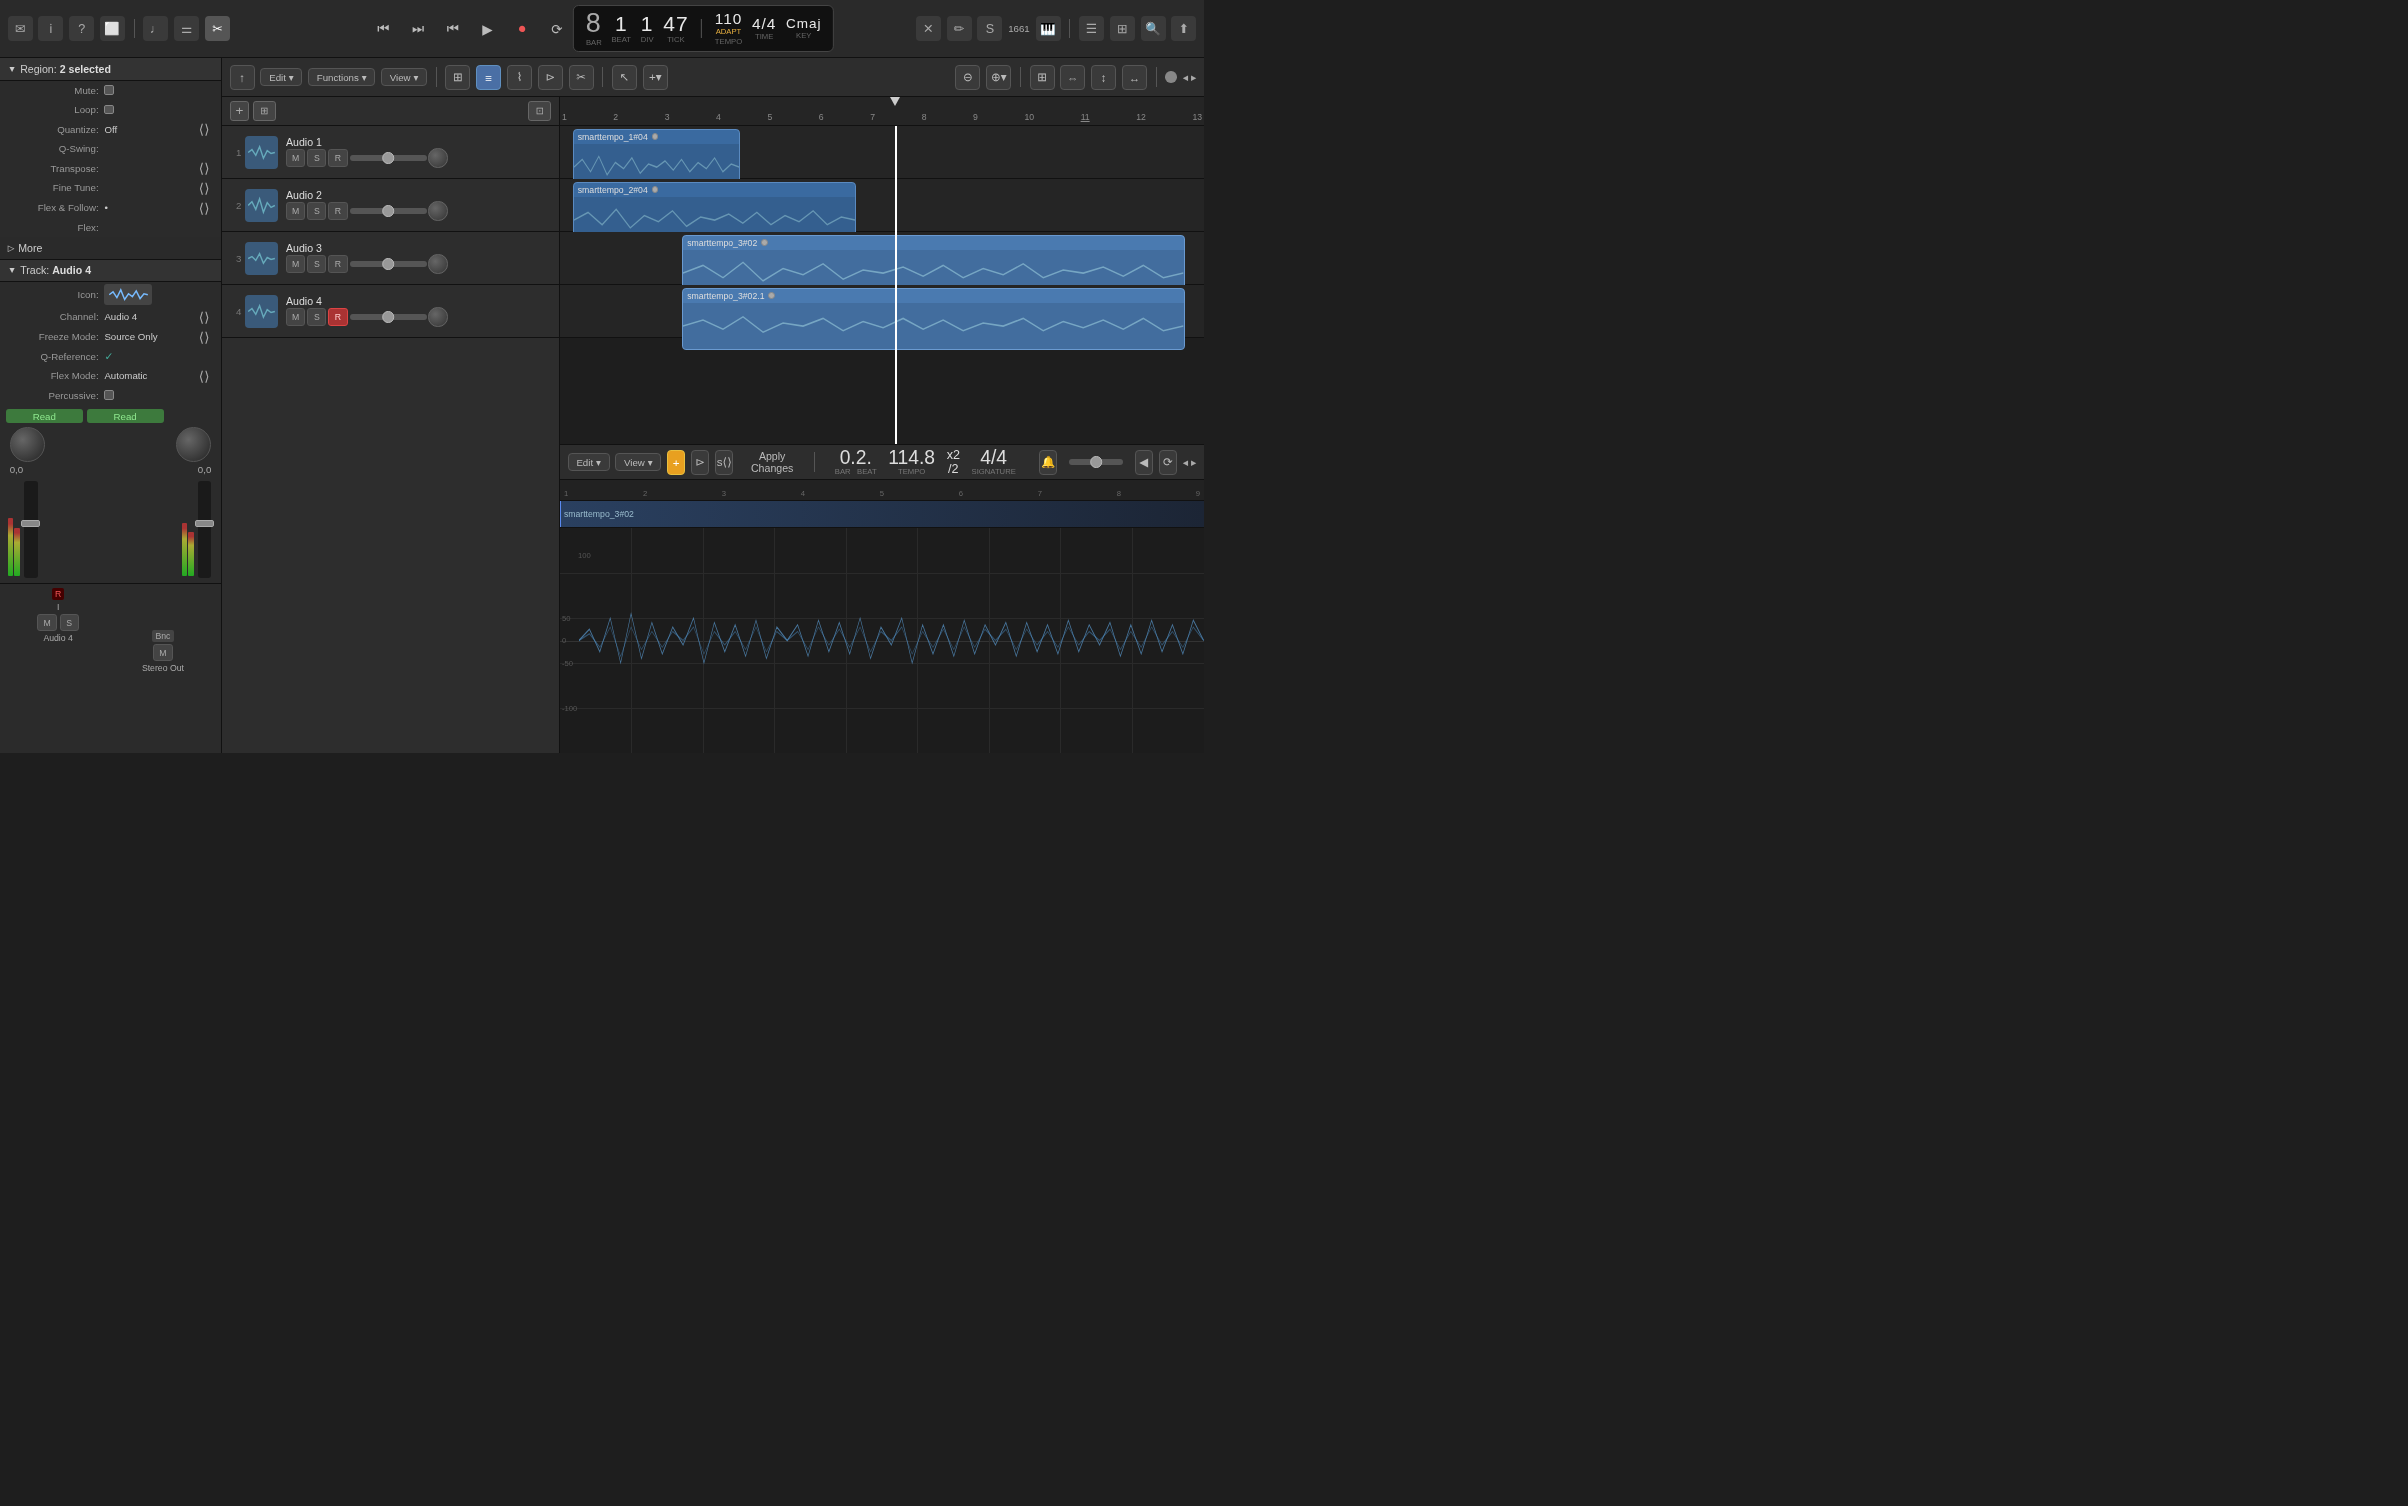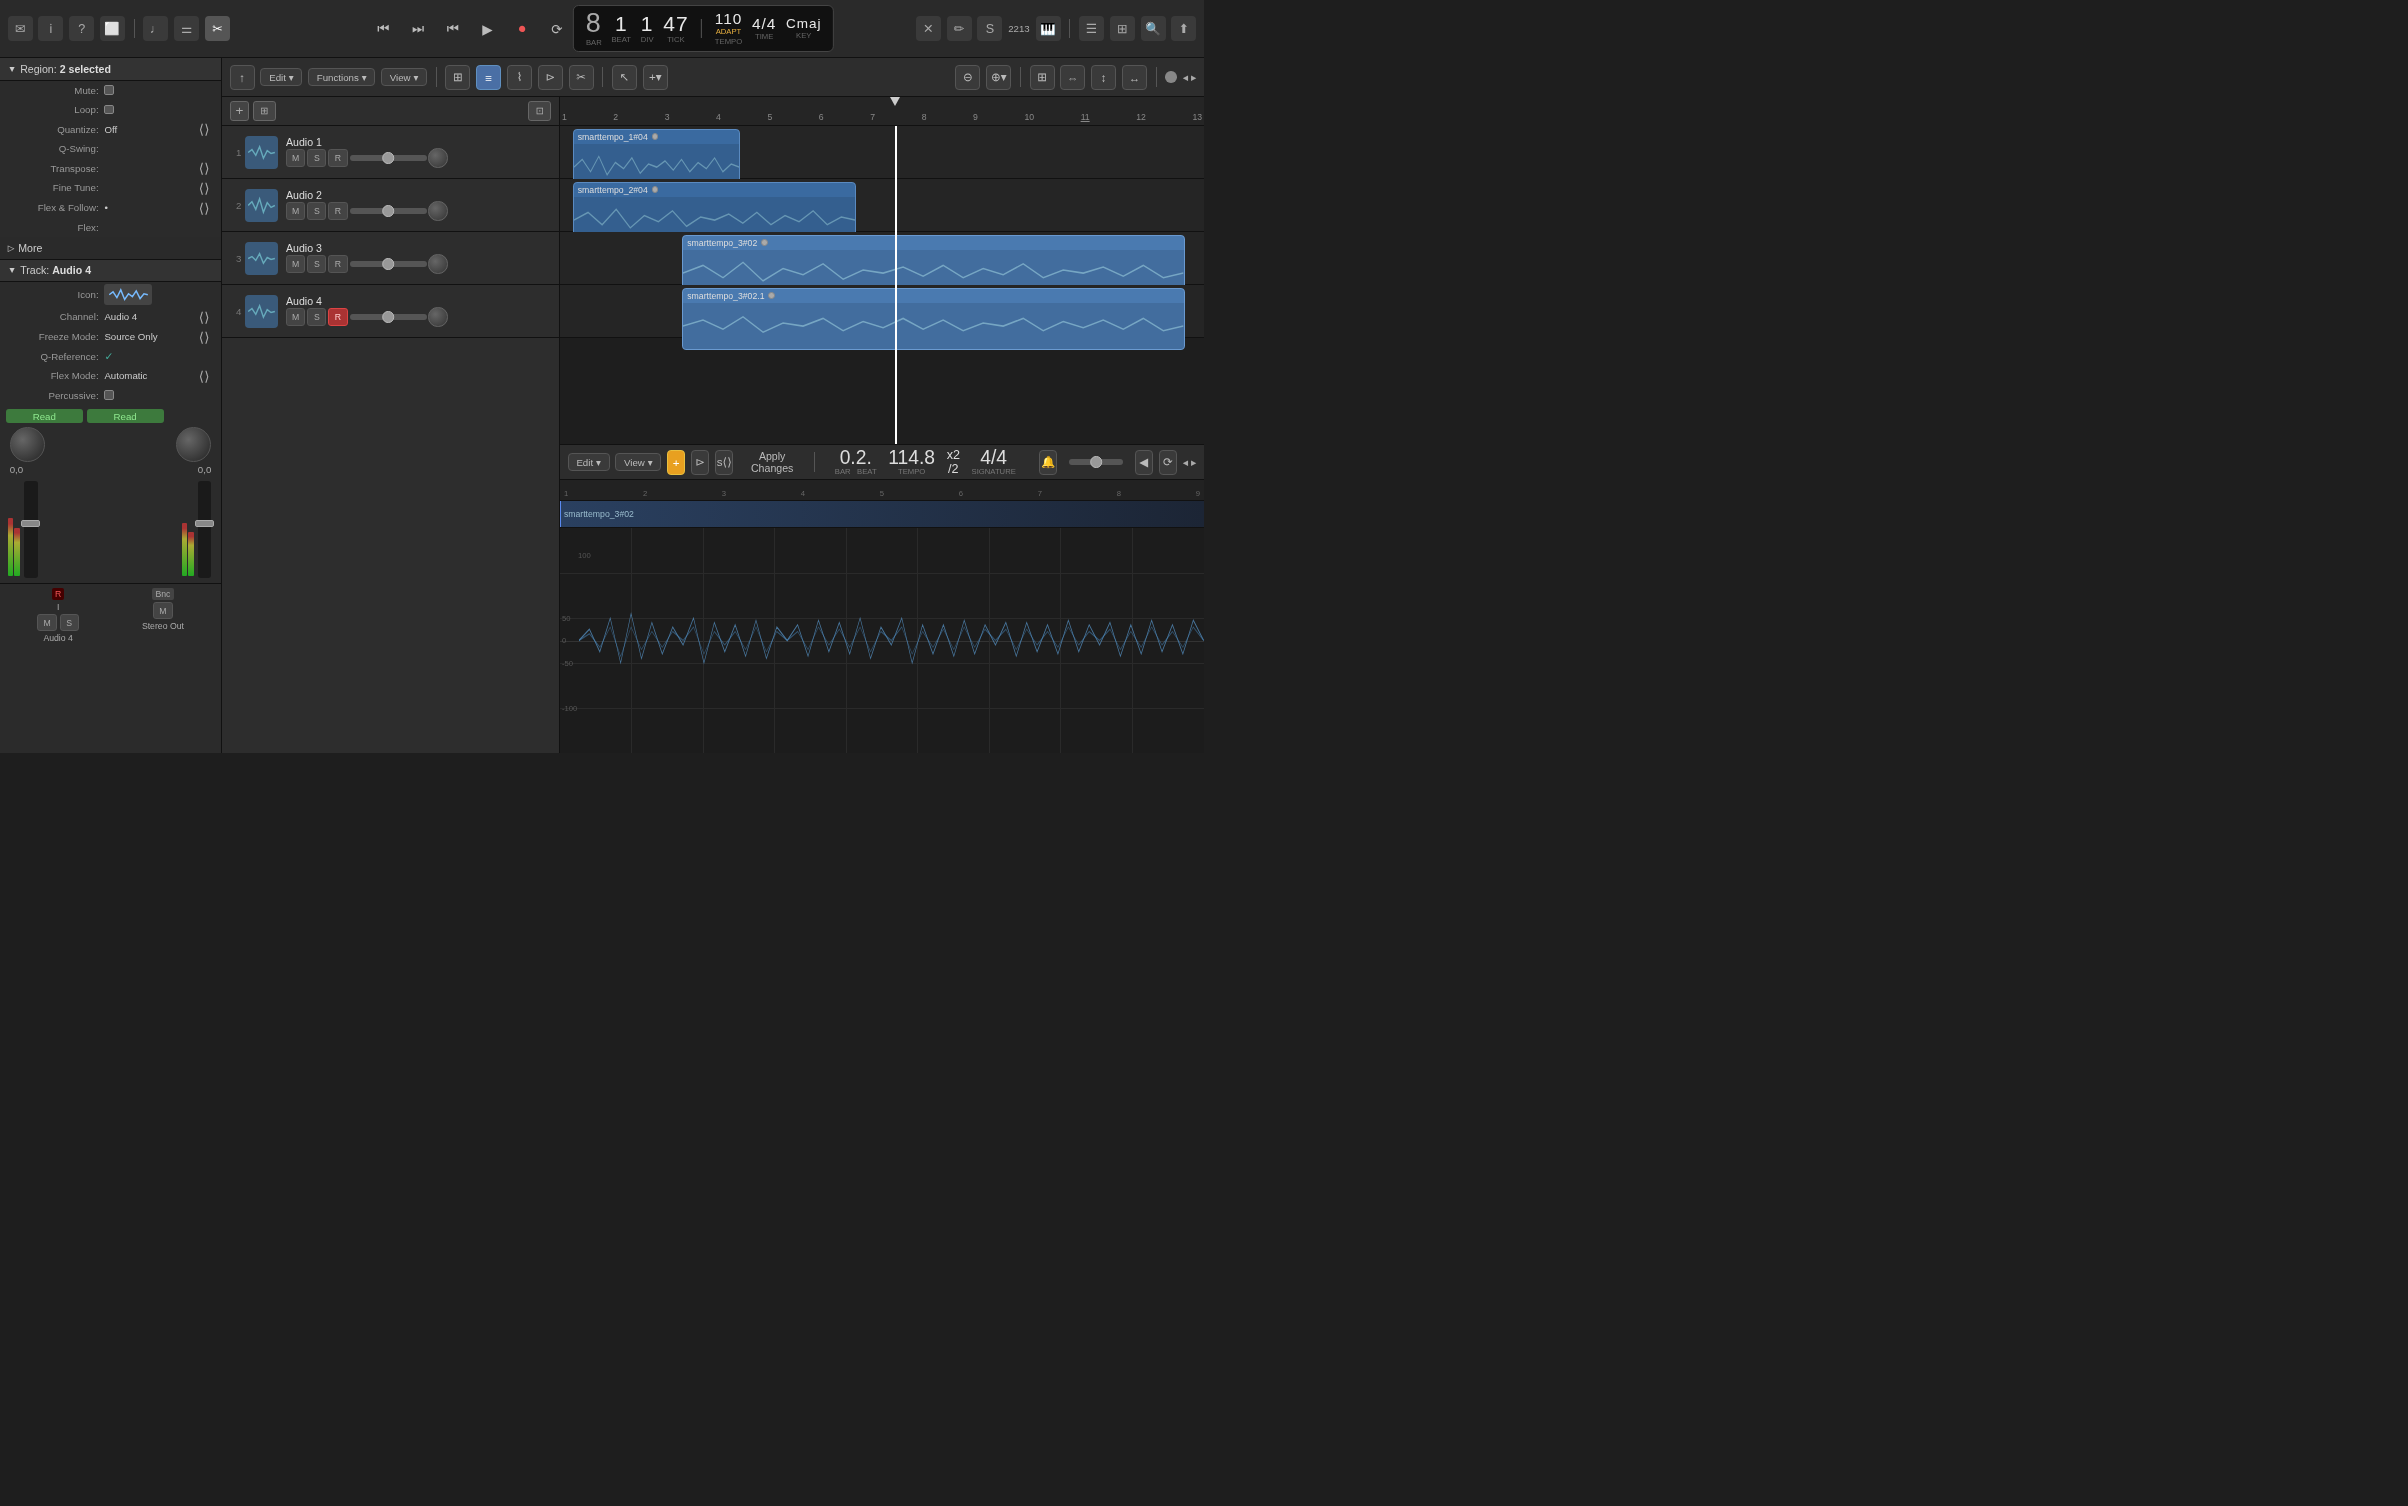--- a/index.html
+++ b/index.html
@@ -606,21 +606,21 @@
         <span class="display-value" style="font-size:13.5px;">Cmaj</span>
         <span class="display-label">KEY</span>
       </div>
     </div>
   </div>
 
   <div class="transport-right">
     <div class="transport-icon">✕</div>
     <div class="transport-icon">✏</div>
     <div class="transport-icon">S</div>
-    <span style="color:#aaa;font-size:9.7px;">2213</span>
+    <span style="color:#aaa;font-size:9.7px;">1661</span>
     <div class="transport-icon">🎹</div>
     <div class="sep"></div>
     <div class="transport-icon">☰</div>
     <div class="transport-icon">⊞</div>
     <div class="transport-icon">🔍</div>
     <div class="transport-icon">⬆</div>
   </div>
 </div>
 
 <div class="main-layout">
@@ -746,21 +746,21 @@
       <div style="flex:1;display:flex;flex-direction:column;align-items:center;gap:1.9px;">
         <span style="color:#e55;font-size:8.7px;background:#400;padding:1px 2.9px;border-radius:1.9px;">R</span>
         <span style="color:#aaa;font-size:8.7px;">I</span>
         <div style="display:flex;gap:2.9px;">
           <div class="track-btn">M</div>
           <div class="track-btn">S</div>
         </div>
         <span style="font-size:8.7px;color:#aaa;">Audio 4</span>
       </div>
       <div style="flex:1;display:flex;flex-direction:column;align-items:center;gap:1.9px;">
-        <span style="color:#aaa;font-size:8.7px;background:#444;padding:1px 3.9px;border-radius:1.9px;">Bnc</span>
+        <span style="color:#aaa;font-size:8.7px;background:#444;padding:1px 3.9px;border-radius:1.9px;margin-top:42px;">Bnc</span>
         <div class="track-btn">M</div>
         <span style="font-size:8.7px;color:#aaa;">Stereo Out</span>
       </div>
     </div>
   </div>
 
   <div class="content-area">
 
     <div class="arrangement-toolbar">
       <div class="tool-btn">↑</div>

